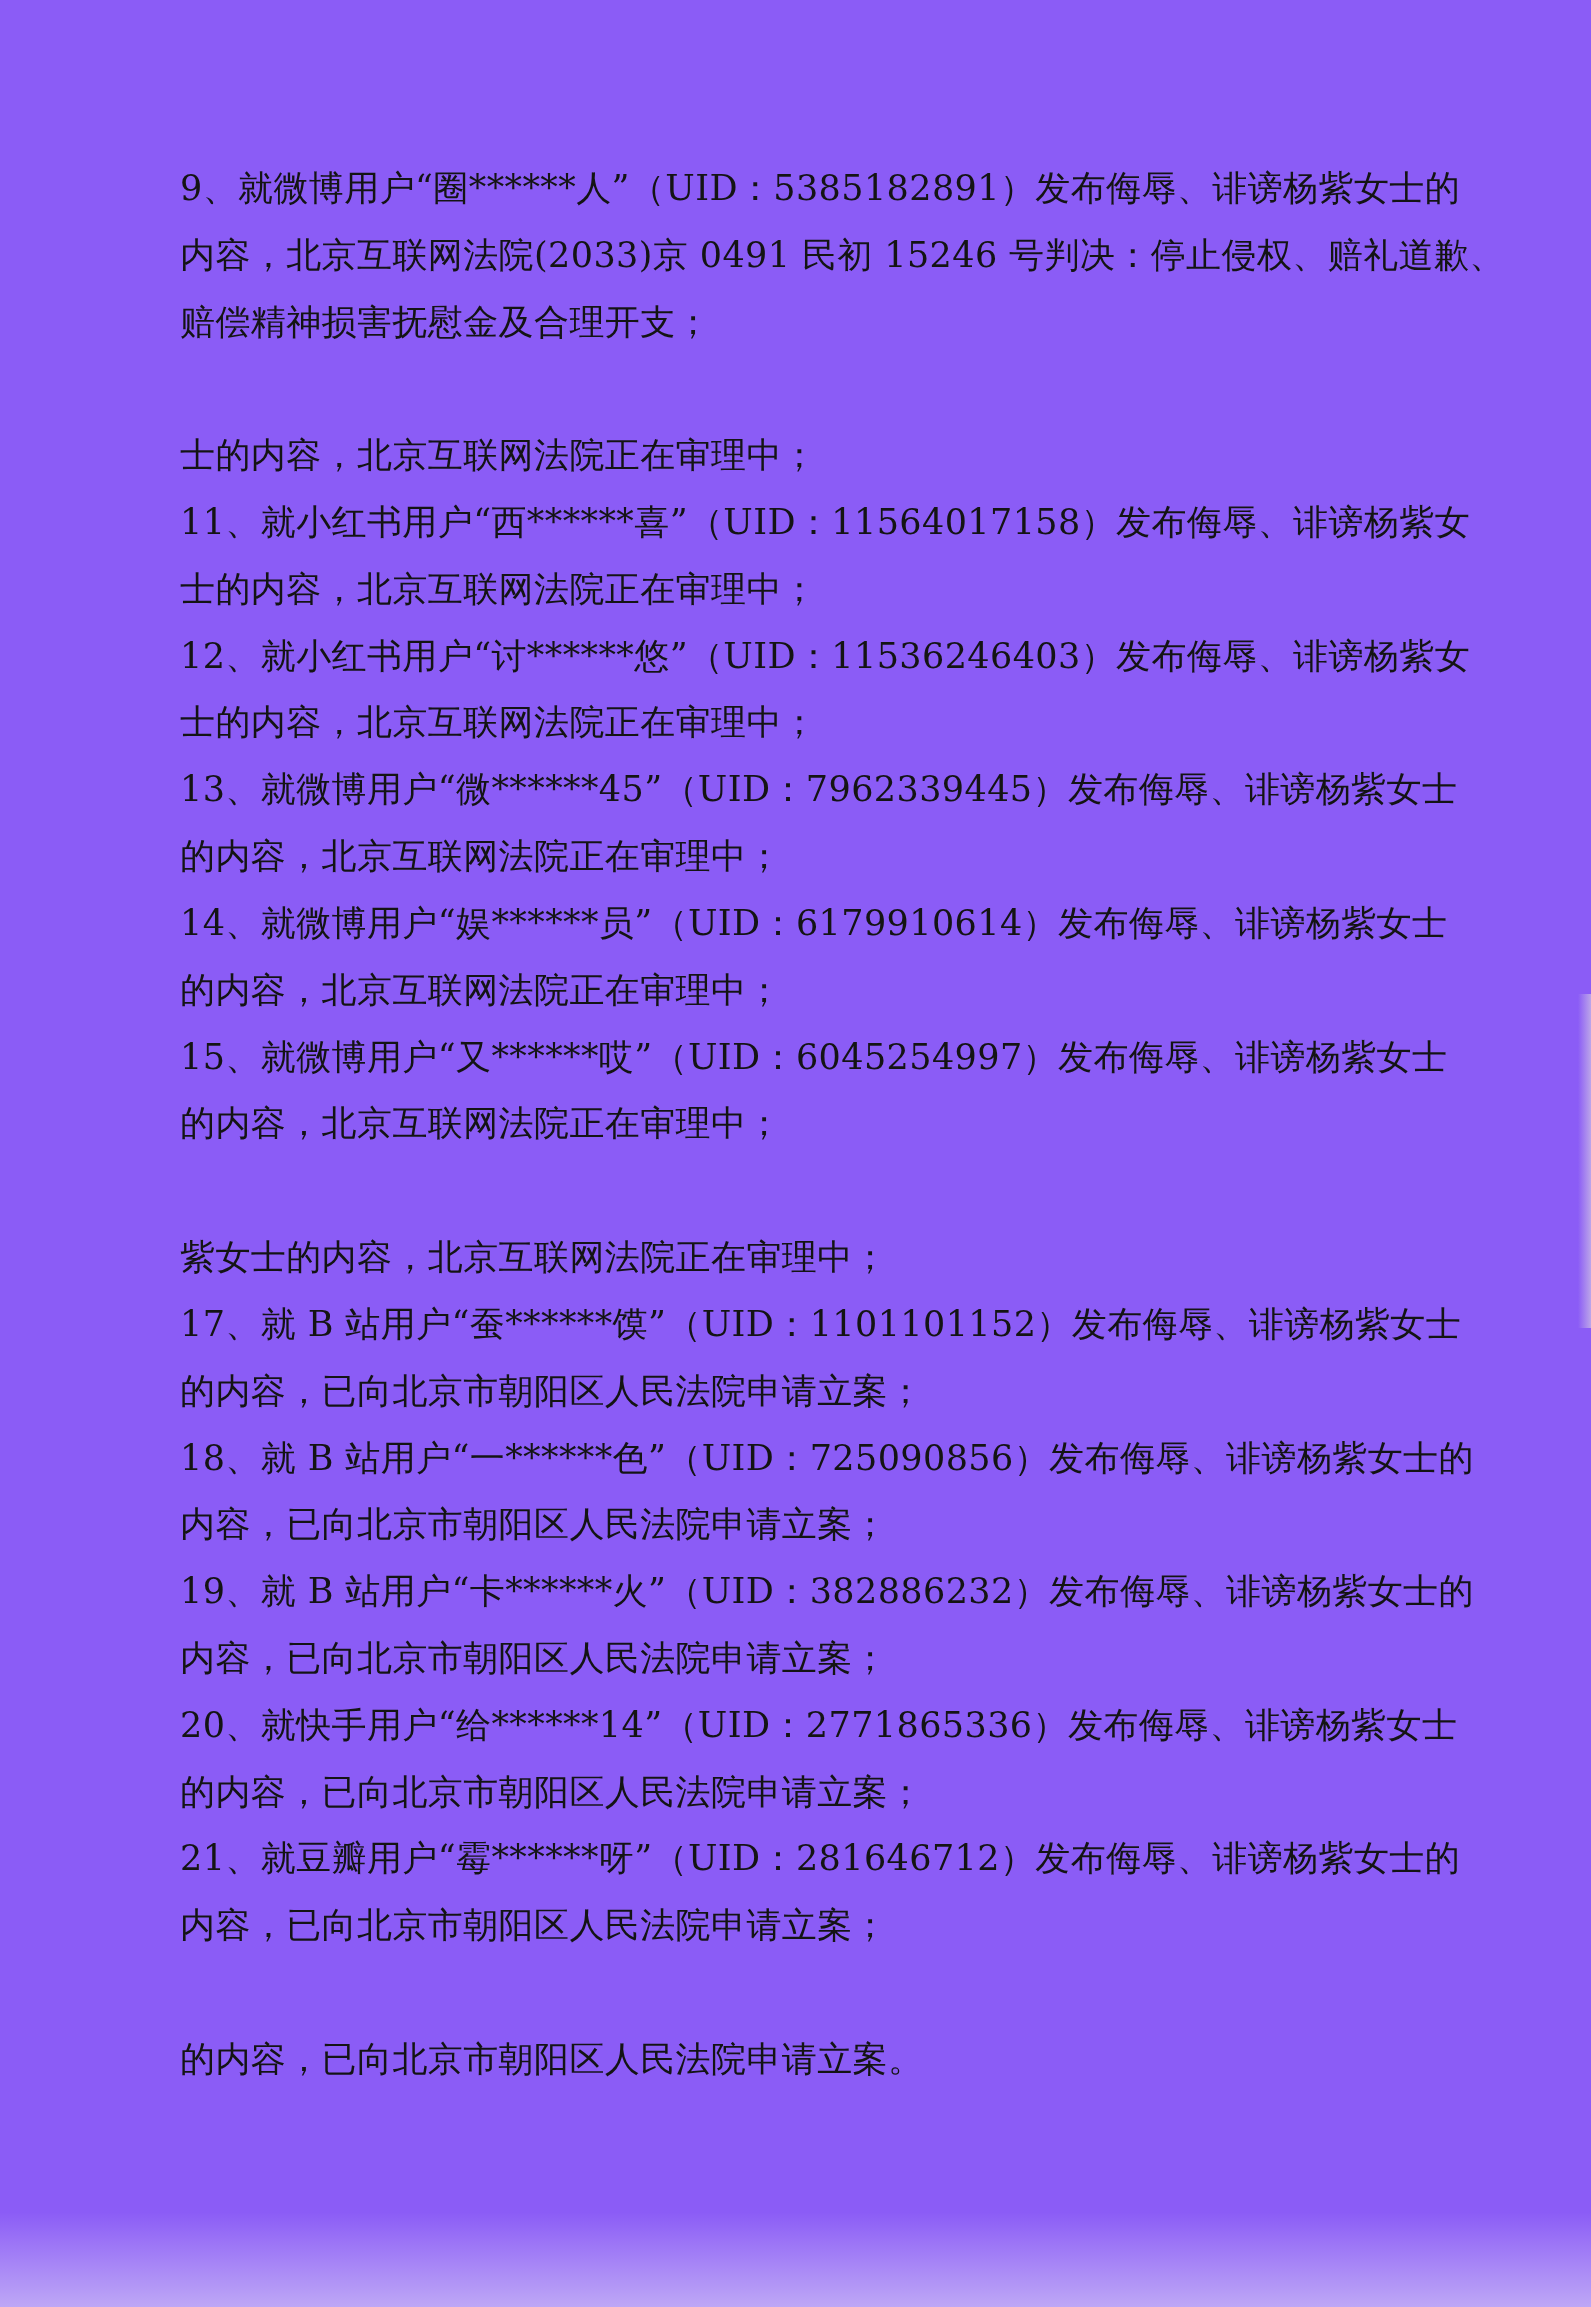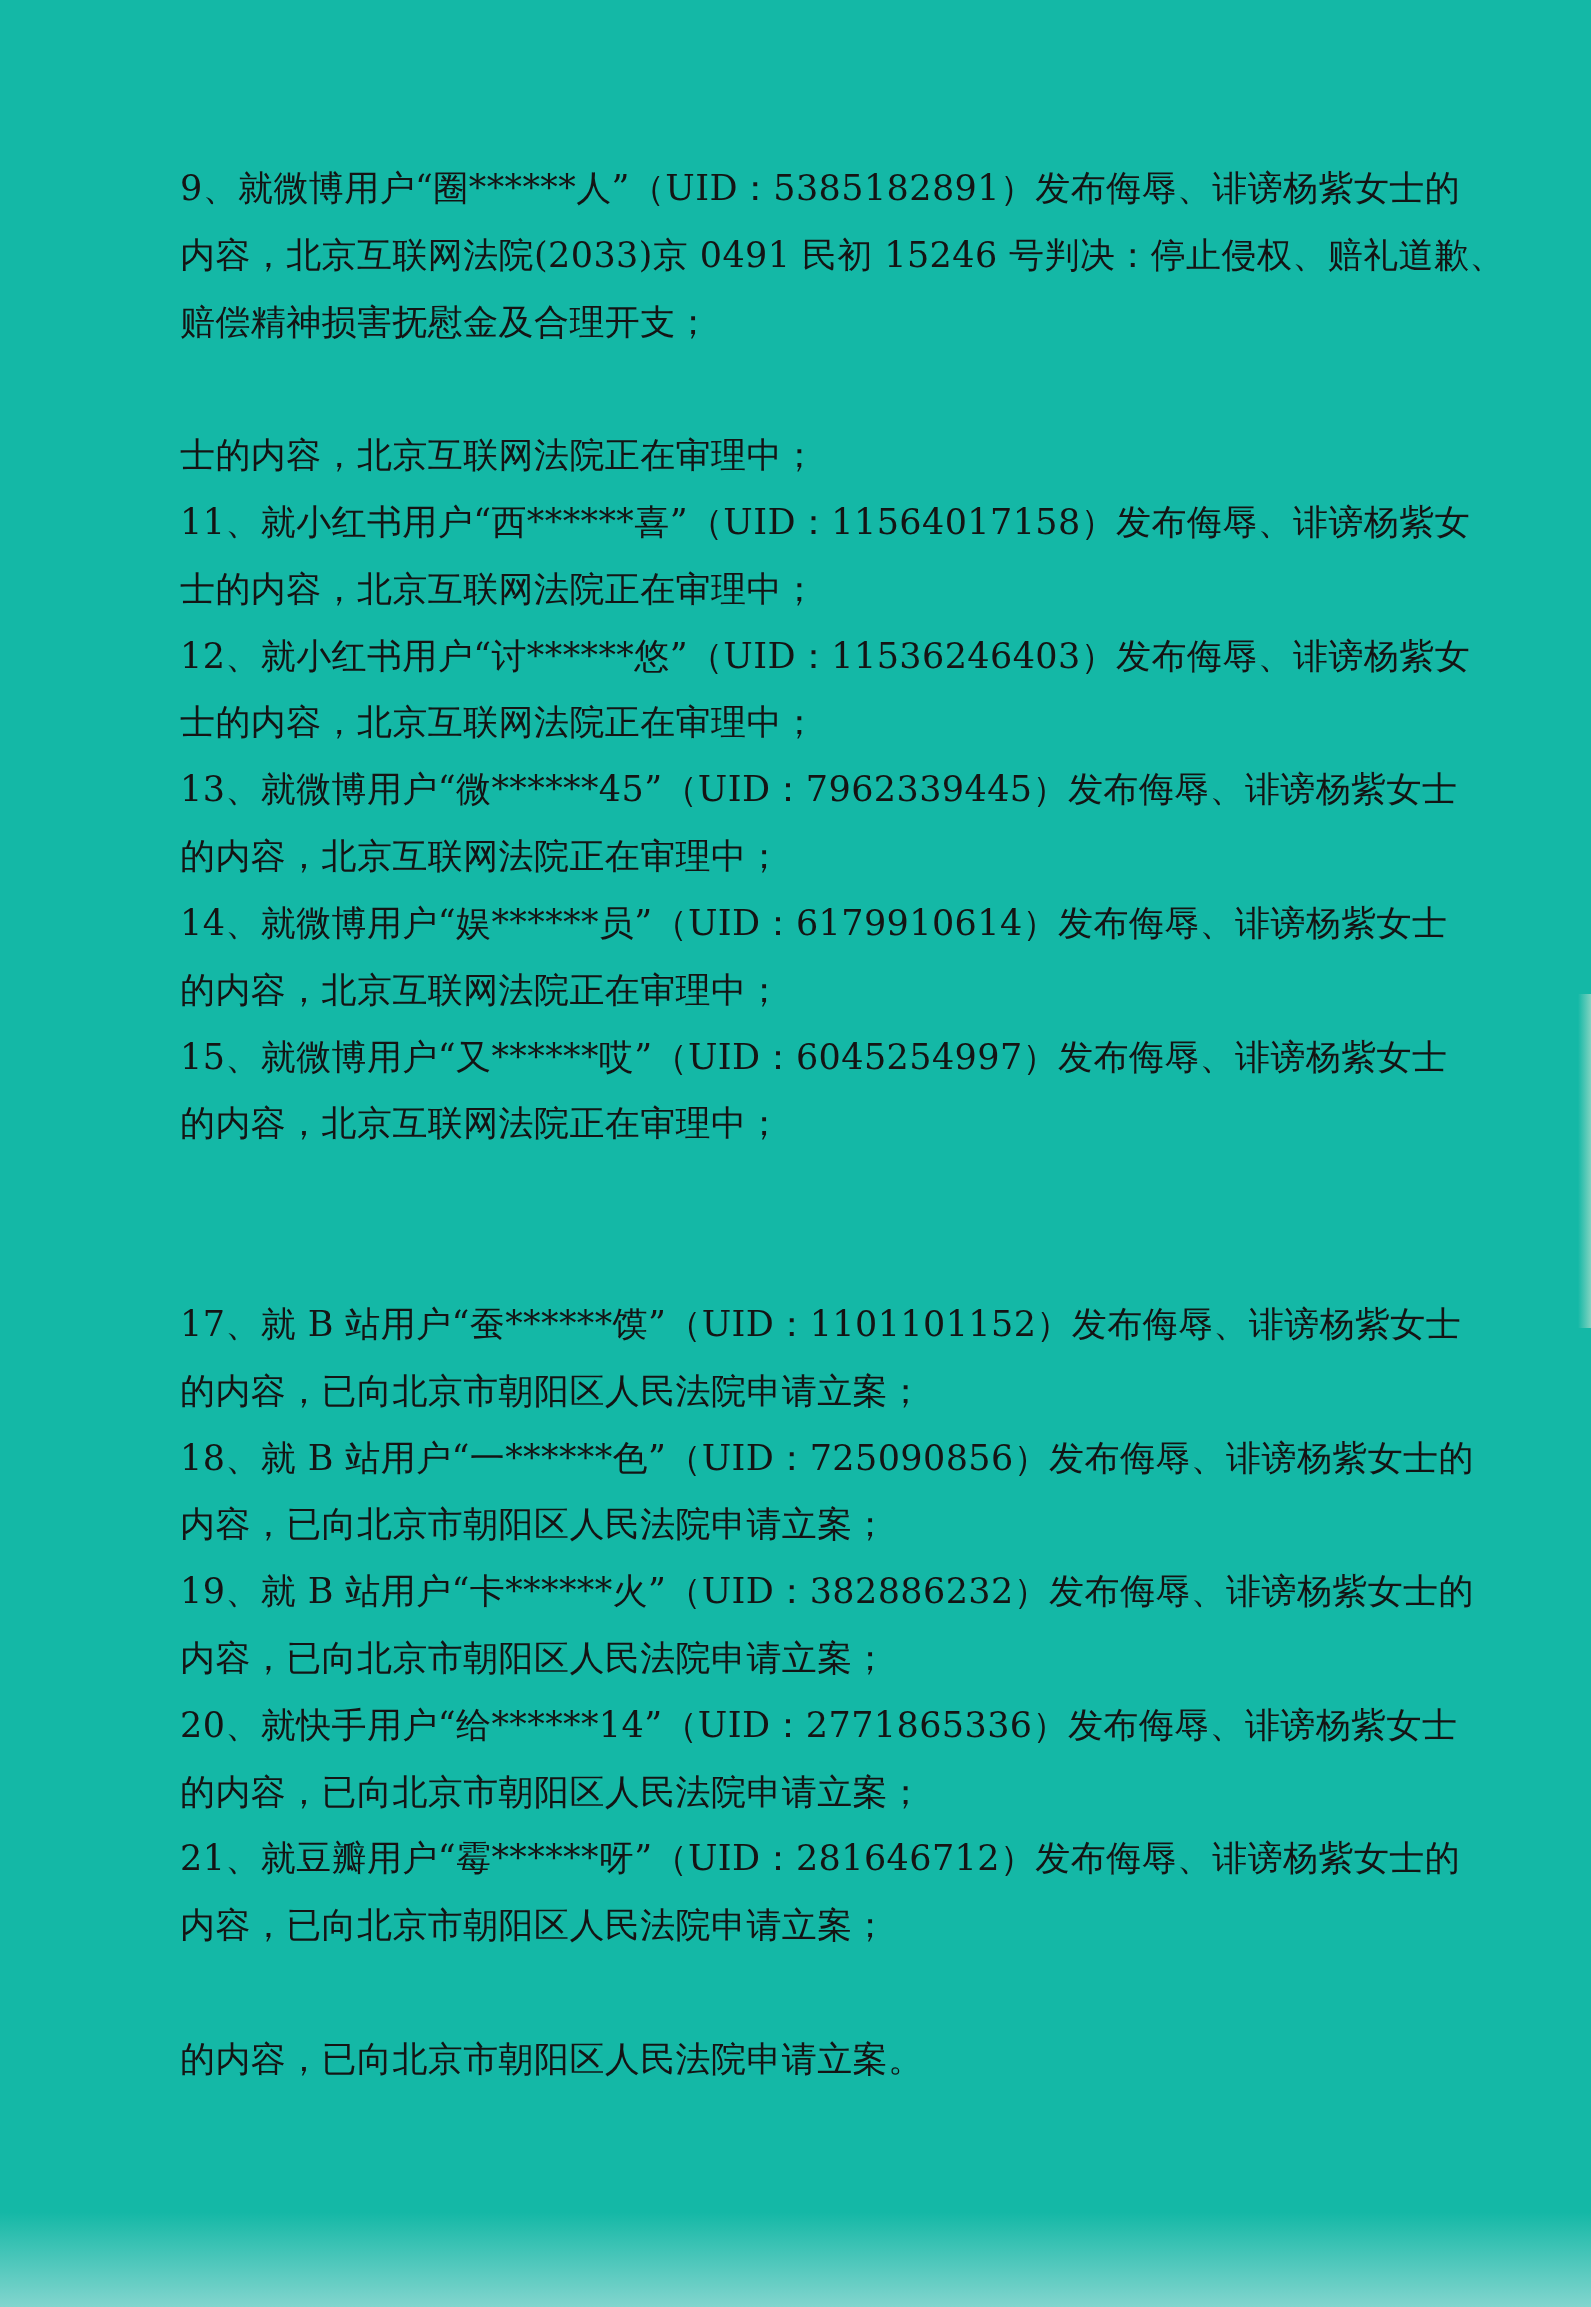--- a/index.html
+++ b/index.html
@@ -14,21 +14,21 @@
       overflow: hidden;
       font-family: "DejaVu Serif", "Liberation Serif", serif;
       color: #141414;
     }
     .page {
       position: absolute;
       left: 0;
       top: 0;
       width: 1591px;
       height: 2307px;
-      background: #14b8a6;
+      background: #8b5cf6;
     }
     .scan-shade {
       position: absolute;
       right: 0;
       top: 994px;
       width: 12.7px;
       height: 334px;
       background: linear-gradient(to right, rgba(255,255,255,0), rgba(236,238,220,0.5));
     }
     .bottom-noise {
@@ -79,20 +79,21 @@
 
     <div class="text-line" style="top:765px">13、就微博用户“微******45”（UID：7962339445）发布侮辱、诽谤杨紫女士</div>
     <div class="text-line" style="top:832px">的内容，北京互联网法院正在审理中；</div>
 
     <div class="text-line" style="top:899px">14、就微博用户“娱******员”（UID：6179910614）发布侮辱、诽谤杨紫女士</div>
     <div class="text-line" style="top:966px">的内容，北京互联网法院正在审理中；</div>
 
     <div class="text-line" style="top:1033px">15、就微博用户“又******哎”（UID：6045254997）发布侮辱、诽谤杨紫女士</div>
     <div class="text-line" style="top:1099px">的内容，北京互联网法院正在审理中；</div>
 
+    <div class="text-line" style="top:1233px">紫女士的内容，北京互联网法院正在审理中；</div>
 
     <div class="text-line" style="top:1300px">17、就 B 站用户“蚕******馍”（UID：1101101152）发布侮辱、诽谤杨紫女士</div>
     <div class="text-line" style="top:1367px">的内容，已向北京市朝阳区人民法院申请立案；</div>
 
     <div class="text-line" style="top:1434px">18、就 B 站用户“一******色”（UID：725090856）发布侮辱、诽谤杨紫女士的</div>
     <div class="text-line" style="top:1500px">内容，已向北京市朝阳区人民法院申请立案；</div>
 
     <div class="text-line" style="top:1567px">19、就 B 站用户“卡******火”（UID：382886232）发布侮辱、诽谤杨紫女士的</div>
     <div class="text-line" style="top:1634px">内容，已向北京市朝阳区人民法院申请立案；</div>
 

